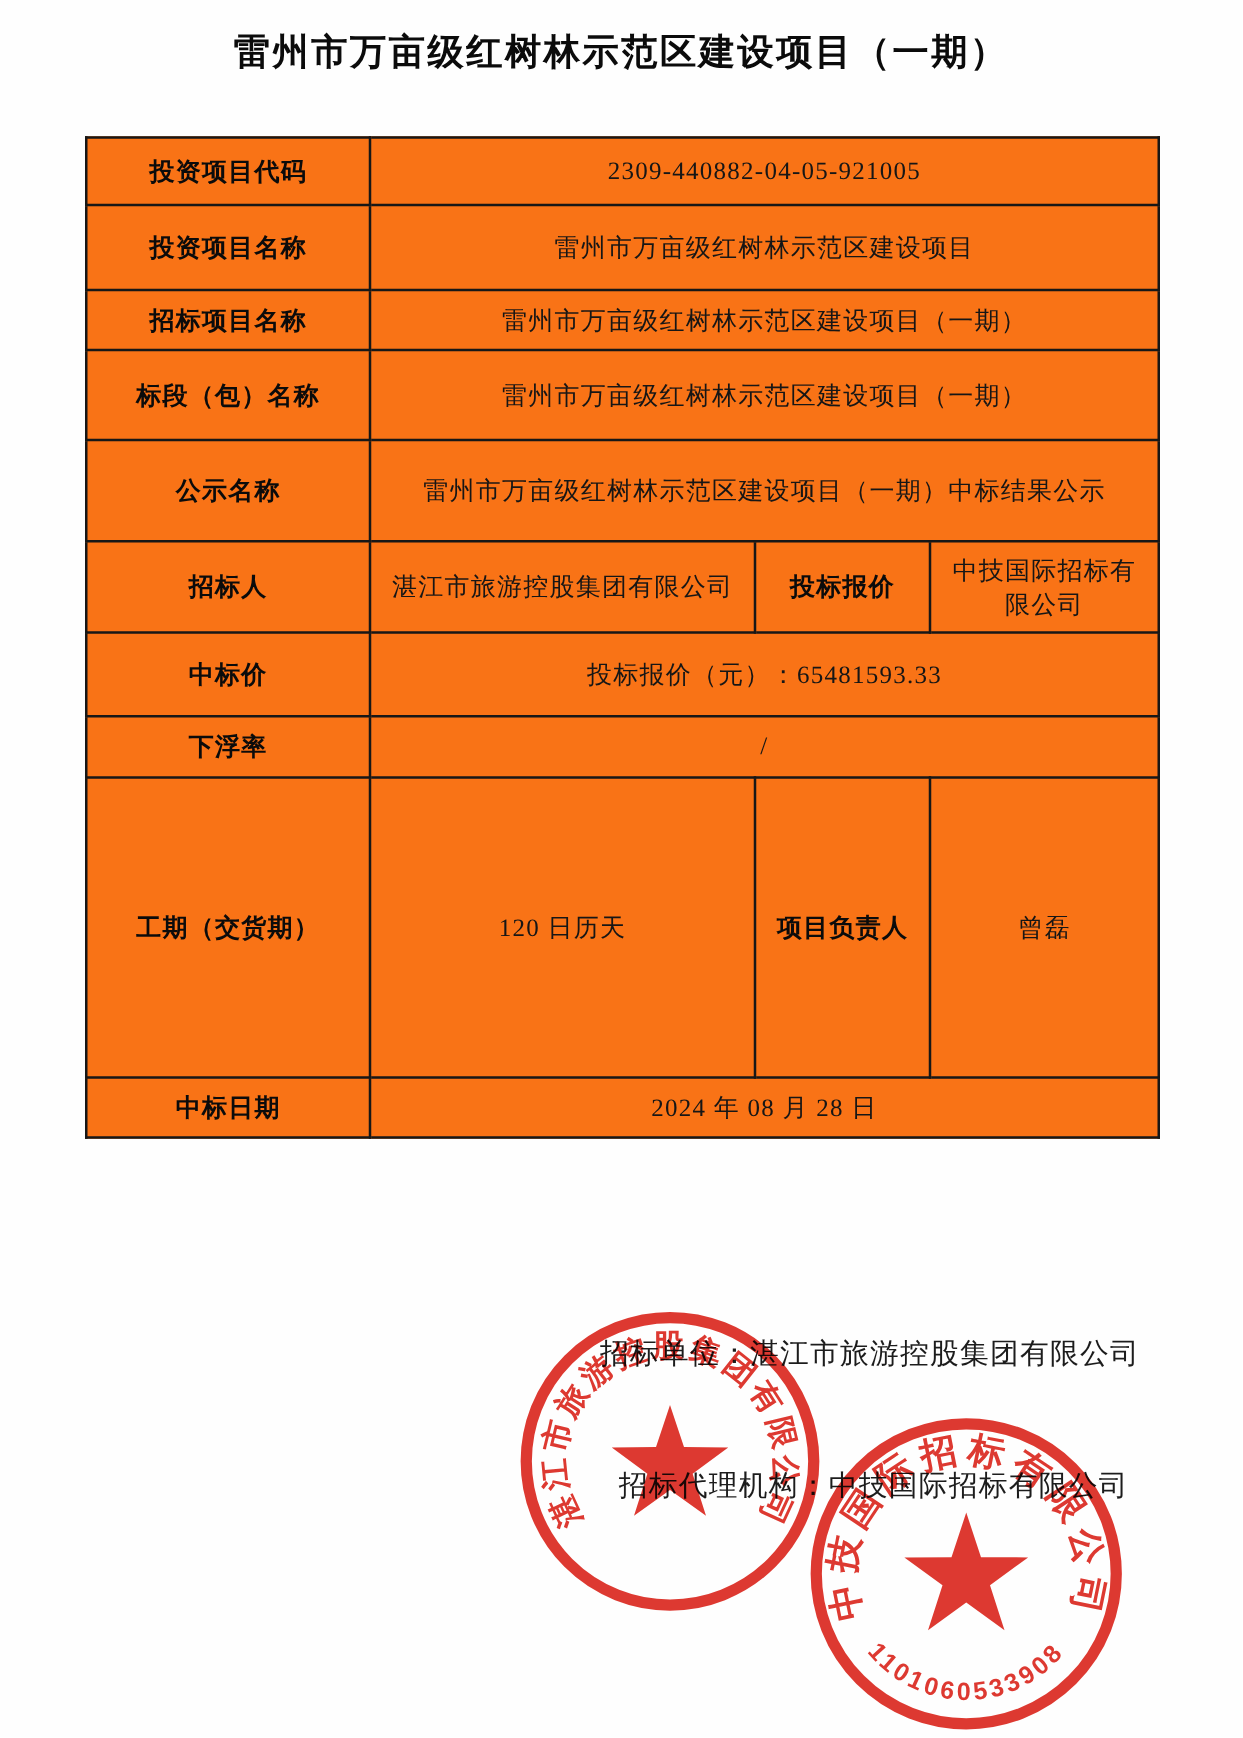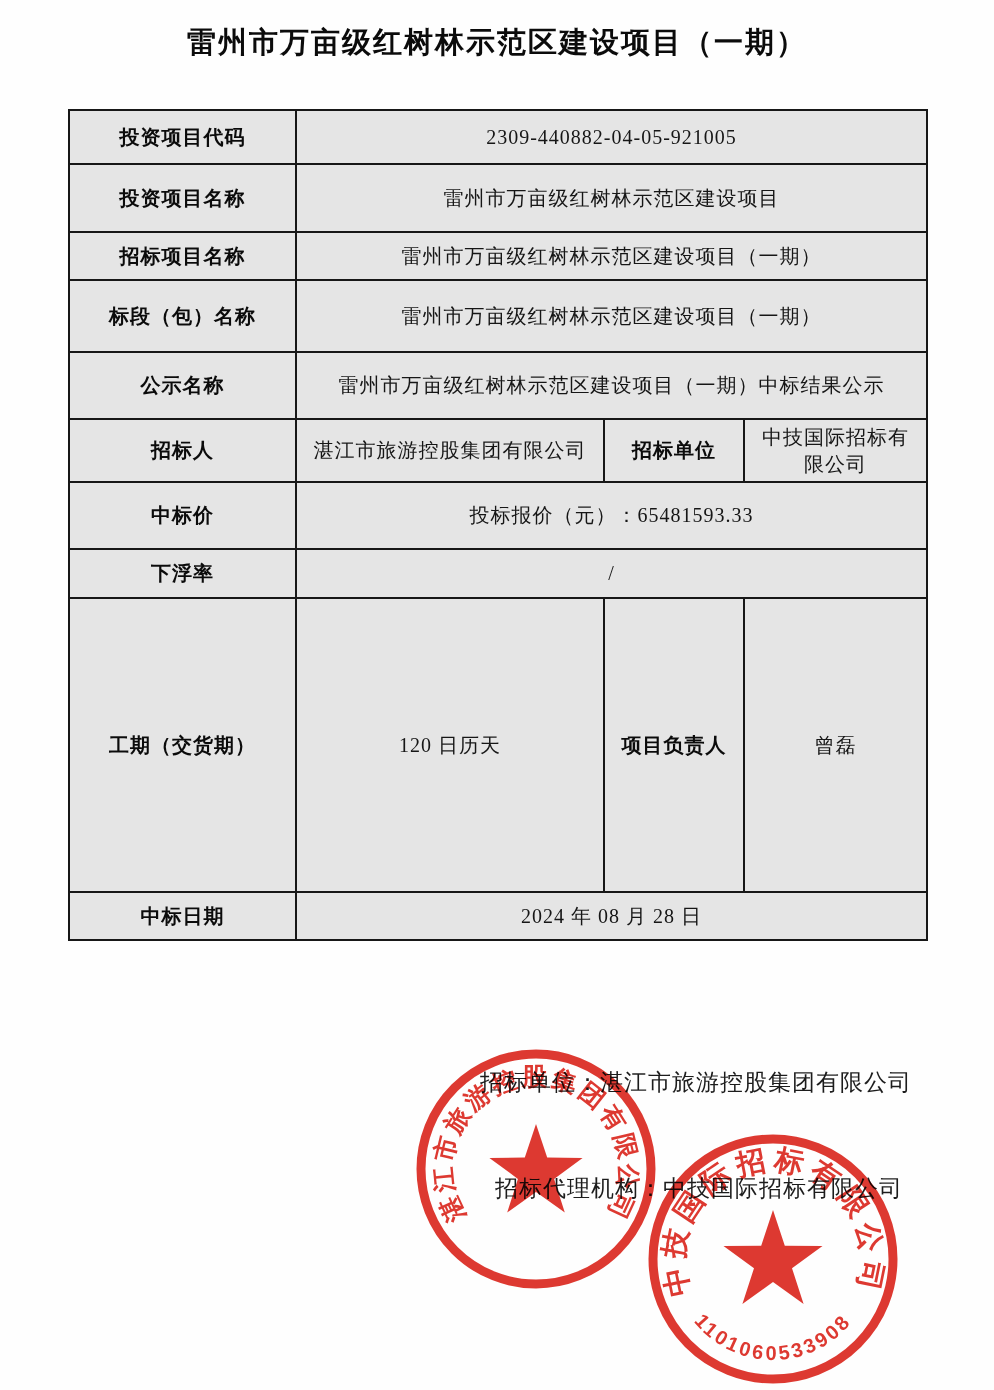--- a/index.html
+++ b/index.html
@@ -6,37 +6,37 @@
   .page{
     position:relative;width:994px;height:1390px;background:#fefefe;
     font-family:"Liberation Sans",sans-serif;overflow:hidden;color:#0a0a0a;
   }
   .doc-title{
     position:absolute;top:20px;left:0;width:100%;text-align:center;
     font-weight:700;font-size:29px;line-height:44px;letter-spacing:2px;color:#0b0b0b;
   }
   table.result{
     position:absolute;left:68px;top:109px;width:858px;
-    border-collapse:collapse;table-layout:fixed;background:#e5e5e5;
+    border-collapse:collapse;table-layout:fixed;background:#f97316;
   }
   table.result th,table.result td{
     border:2px solid #171717;text-align:center;vertical-align:middle;
     padding:2px 10px;overflow:hidden;
   }
   table.result th{
     font-family:"Liberation Sans",sans-serif;font-weight:700;font-size:20px;
     letter-spacing:1px;color:#0b0b0b;
   }
   table.result td{
     font-family:"Liberation Serif","DejaVu Serif",serif;font-weight:400;
     font-size:20px;color:#161616;letter-spacing:1px;
   }
   .r0{height:54px}.r1{height:68px}.r2{height:48px}.r3{height:72px}
-  .r4{height:67px}.r5{height:63px}.r6{height:72px}.r7{height:67px}
-  .r8{height:49px}.r9{height:294px}.r10{height:48px}
+  .r4{height:81px}.r5{height:73px}.r6{height:72px}.r7{height:67px}
+  .r8{height:49px}.r9{height:240px}.r10{height:48px}
   .footer-line{
     position:absolute;z-index:1;
     font-family:"Liberation Serif","DejaVu Serif",serif;
     font-size:23px;color:#1c1c1c;letter-spacing:1px;white-space:nowrap;
   }
   .footer-line.l1{left:480px;top:1067px;}
   .footer-line.l2{left:495px;top:1173px;}
   .stamp{
     position:absolute;z-index:2;mix-blend-mode:multiply;opacity:.93;
   }
@@ -77,21 +77,21 @@
         <th>标段（包）名称</th>
         <td colspan="3">雷州市万亩级红树林示范区建设项目（一期）</td>
       </tr>
       <tr class="r4">
         <th>公示名称</th>
         <td colspan="3">雷州市万亩级红树林示范区建设项目（一期）中标结果公示</td>
       </tr>
       <tr class="r5">
         <th>招标人</th>
         <td>湛江市旅游控股集团有限公司</td>
-        <th>招标单位</th>
+        <th>投标报价</th>
         <td>中技国际招标有限公司</td>
       </tr>
       <tr class="r7">
         <th>中标价</th>
         <td colspan="3">投标报价（元）：65481593.33</td>
       </tr>
       <tr class="r8">
         <th>下浮率</th>
         <td colspan="3">/</td>
       </tr>

